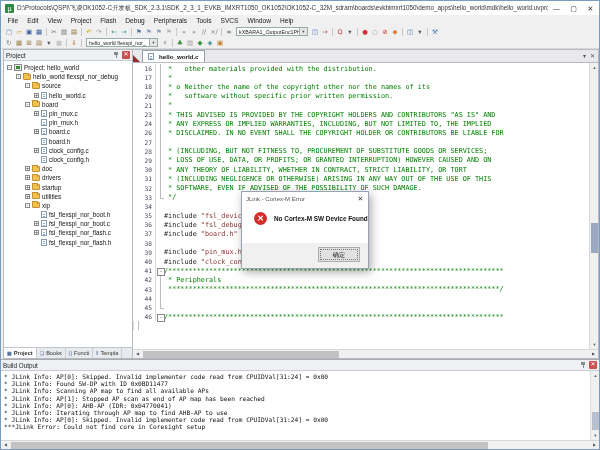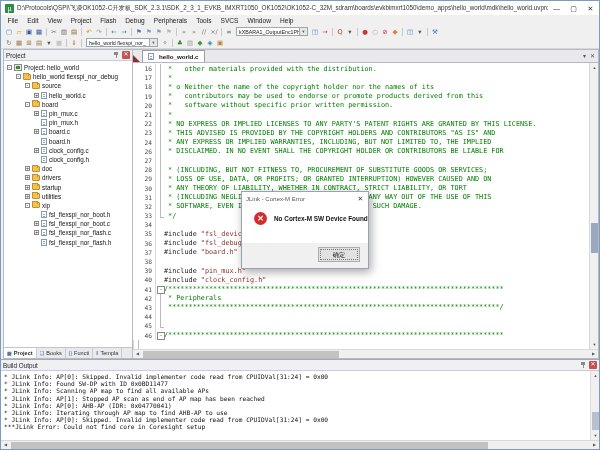--- a/index.html
+++ b/index.html
@@ -370,41 +370,31 @@
               <span class="codeline k-c"> *   other materials provided with the distribution.</span>
             </div>
             <div class="cline">
               <span class="ln">17</span>
               <span class="fold fm-bar"></span>
               <span class="codeline k-c"> *</span>
             </div>
             <div class="cline">
               <span class="ln">18</span>
               <span class="fold fm-bar"></span>
-              <span class="codeline k-c"> * o Neither the name of the copyright holder nor the names of its</span>
-            </div>
-            <div class="cline">
-              <span class="ln">19</span>
-              <span class="fold fm-bar"></span>
-              <span class="codeline k-c"> *   contributors may be used to endorse or promote products derived from this</span>
+              <span class="codeline k-c"> * o Neither the name of the copyright other nor the names of its</span>
             </div>
             <div class="cline">
               <span class="ln">20</span>
               <span class="fold fm-bar"></span>
               <span class="codeline k-c"> *   software without specific prior written permission.</span>
             </div>
             <div class="cline">
               <span class="ln">21</span>
               <span class="fold fm-bar"></span>
               <span class="codeline k-c"> *</span>
-            </div>
-            <div class="cline">
-              <span class="ln">22</span>
-              <span class="fold fm-bar"></span>
-              <span class="codeline k-c"> * NO EXPRESS OR IMPLIED LICENSES TO ANY PARTY'S PATENT RIGHTS ARE GRANTED BY THIS LICENSE.</span>
             </div>
             <div class="cline">
               <span class="ln">23</span>
               <span class="fold fm-bar"></span>
               <span class="codeline k-c"> * THIS ADVISED IS PROVIDED BY THE COPYRIGHT HOLDERS AND CONTRIBUTORS "AS IS" AND</span>
             </div>
             <div class="cline">
               <span class="ln">24</span>
               <span class="fold fm-bar"></span>
               <span class="codeline k-c"> * ANY EXPRESS OR IMPLIED WARRANTIES, INCLUDING, BUT NOT LIMITED TO, THE IMPLIED</span>

